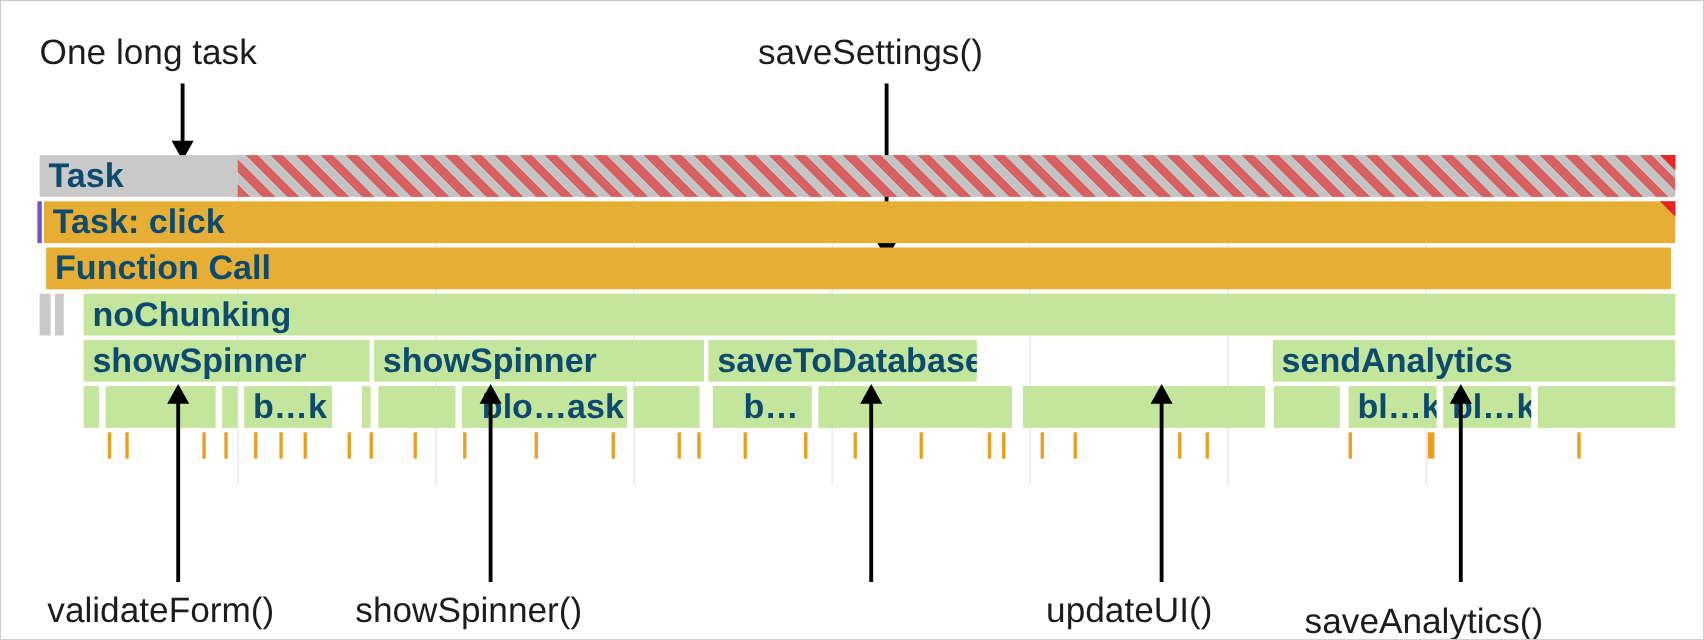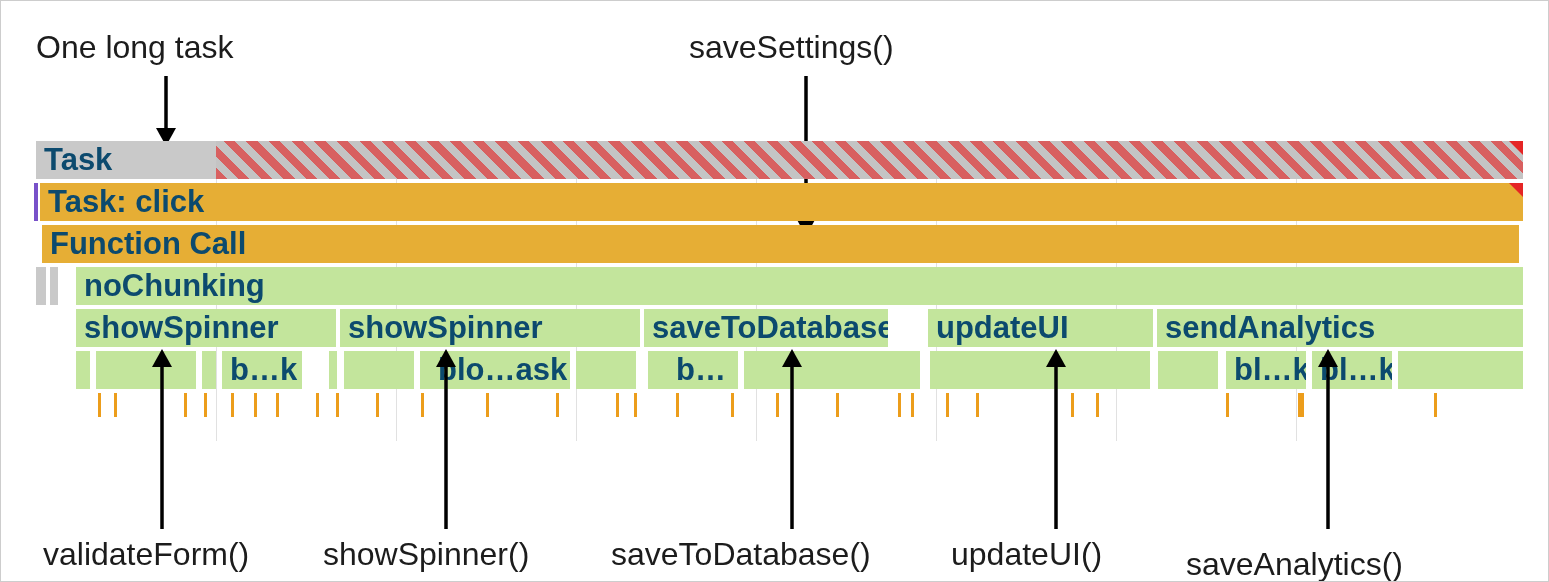--- a/index.html
+++ b/index.html
@@ -157,21 +157,20 @@
     <div class="flame-row">
       <div class="gray-stub" style="left:0; width:10px;"></div>
       <div class="gray-stub" style="left:14px; width:8px;"></div>
       <div class="bar green" style="left:40px; right:0;">noChunking</div>
     </div>
 
     <div class="flame-row">
       <div class="bar green" style="left:40px; width:260px;">showSpinner</div>
       <div class="bar green" style="left:304px; width:300px;">showSpinner</div>
       <div class="bar green" style="left:608px; width:244px;">saveToDatabase</div>
-      <div class="bar green" style="left:892px; width:225px;">updateUI</div>
       <div class="bar green" style="left:1121px; right:0;">sendAnalytics</div>
     </div>
 
     <div class="flame-row">
       <div class="bar green" style="left:40px; width:14px;"></div>
       <div class="bar green" style="left:60px; width:100px;"></div>
       <div class="bar green" style="left:166px; width:14px;"></div>
       <div class="bar green" style="left:186px; width:80px; ">b…k</div>
       <div class="bar green" style="left:293px; width:8px;"></div>
 
@@ -218,21 +217,20 @@
       <div class="tick" style="left:1060px"></div>
       <div class="tick" style="left:1190px"></div>
       <div class="tick" style="left:1262px; width:6px;"></div>
       <div class="tick" style="left:1398px"></div>
     </div>
 
   </div>
 
   <div class="annotation" style="left:42px; top:535px;">validateForm()</div>
   <div class="annotation" style="left:322px; top:535px;">showSpinner()</div>
-  <div class="annotation" style="left:610px; top:535px;">saveToDatabase()</div>
   <div class="annotation" style="left:950px; top:535px;">updateUI()</div>
   <div class="annotation" style="left:1185px; top:545px;">saveAnalytics()</div>
 
   <svg class="arrow-svg" style="left:146px; top:348px; width:30px; height:180px;">
     <line x1="15" y1="180" x2="15" y2="15"></line>
     <polygon class="arrow-head" points="15,0 5,18 25,18"></polygon>
   </svg>
   <svg class="arrow-svg" style="left:430px; top:348px; width:30px; height:180px;">
     <line x1="15" y1="180" x2="15" y2="15"></line>
     <polygon class="arrow-head" points="15,0 5,18 25,18"></polygon>

